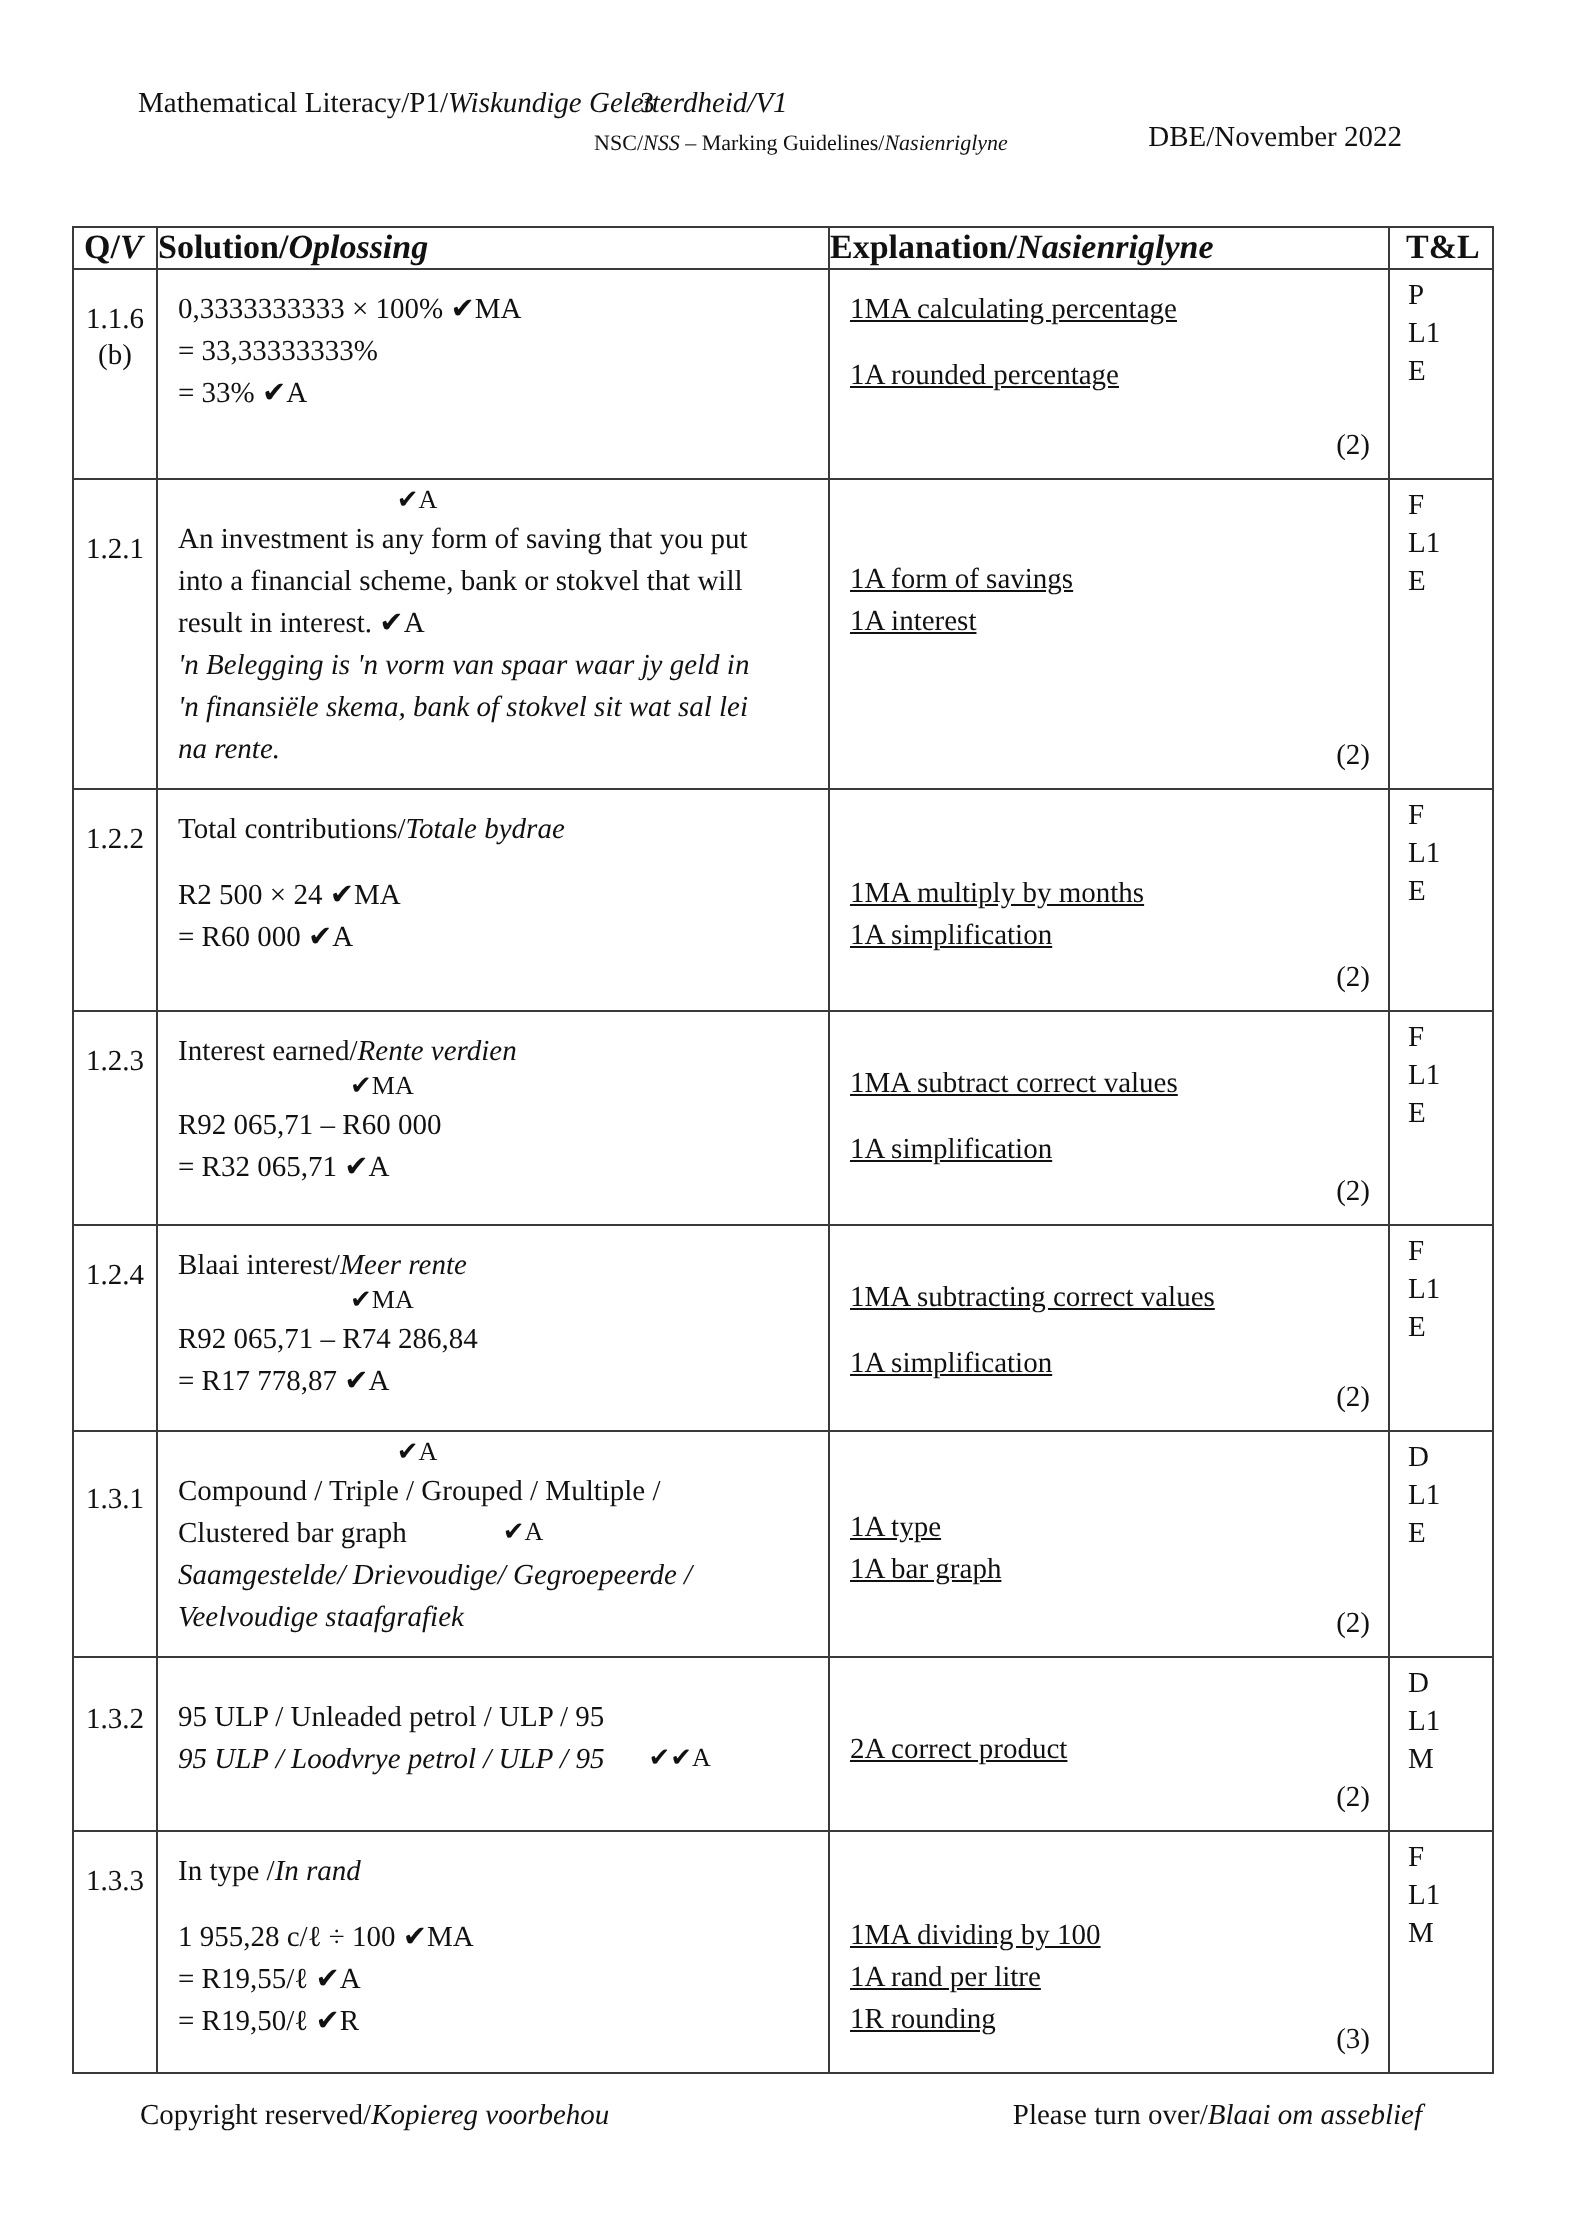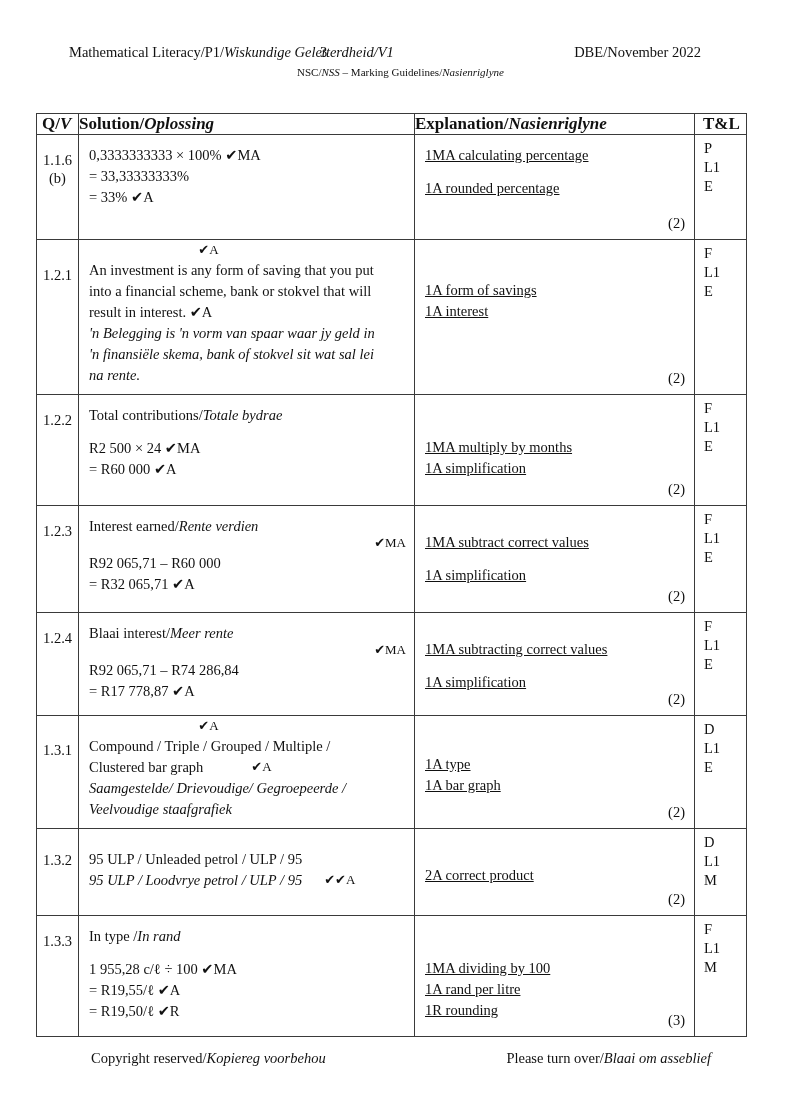--- a/index.html
+++ b/index.html
@@ -42,21 +42,21 @@
     white-space: nowrap;
   }
   .hdr-page {
     position: absolute;
     left: 320px;
     top: 0;
   }
   .hdr-right {
     position: absolute;
     right: 86px;
-    top: 0;
+    top: 17px;
     white-space: nowrap;
     margin-left: 18px;
   }
   .header-line2 {
     text-align: center;
     font-size: 11px;
     margin-top: 2px;
     padding-left: 14px;
   }
   .it { font-style: italic; }
@@ -127,21 +127,20 @@
   .total-marks {
     text-align: right;
     font-weight: bold;
     font-size: 14.5px;
     padding: 2px 9px 3px 0;
   }
   .chk {
     font-size: 13px;
     display: inline-block;
     transform: translateY(-1px);
-    text-align: right;
   }
   .ctr-chk {
     display: block;
     text-align: center;
     padding-right: 78px;
     line-height: 1.1;
     height: 16px;
   }
   .ctr-chk2 {
     display: block;
@@ -157,21 +156,20 @@
     left: 0;
     top: 1050px;
     width: 787px;
     font-size: 14.5px;
   }
   .ftr-left {
     position: absolute;
     left: 70px;
     top: 0;
     white-space: nowrap;
-    margin-left: 21px;
   }
   .ftr-right {
     position: absolute;
     right: 76px;
     top: 0;
     white-space: nowrap;
   }
 </style>
 </head>
 <body>

